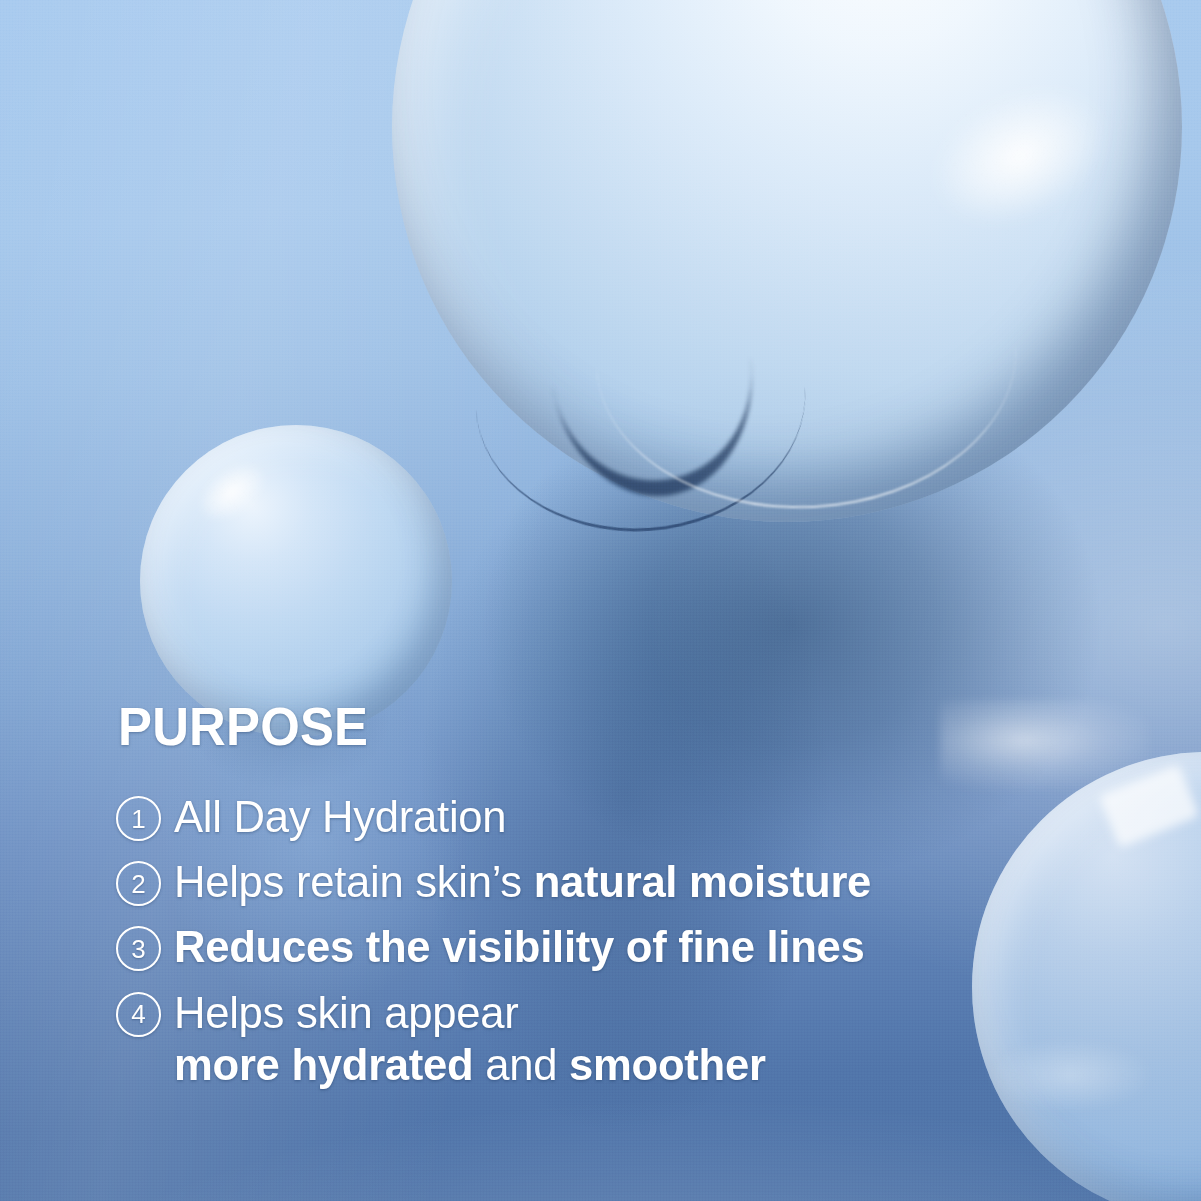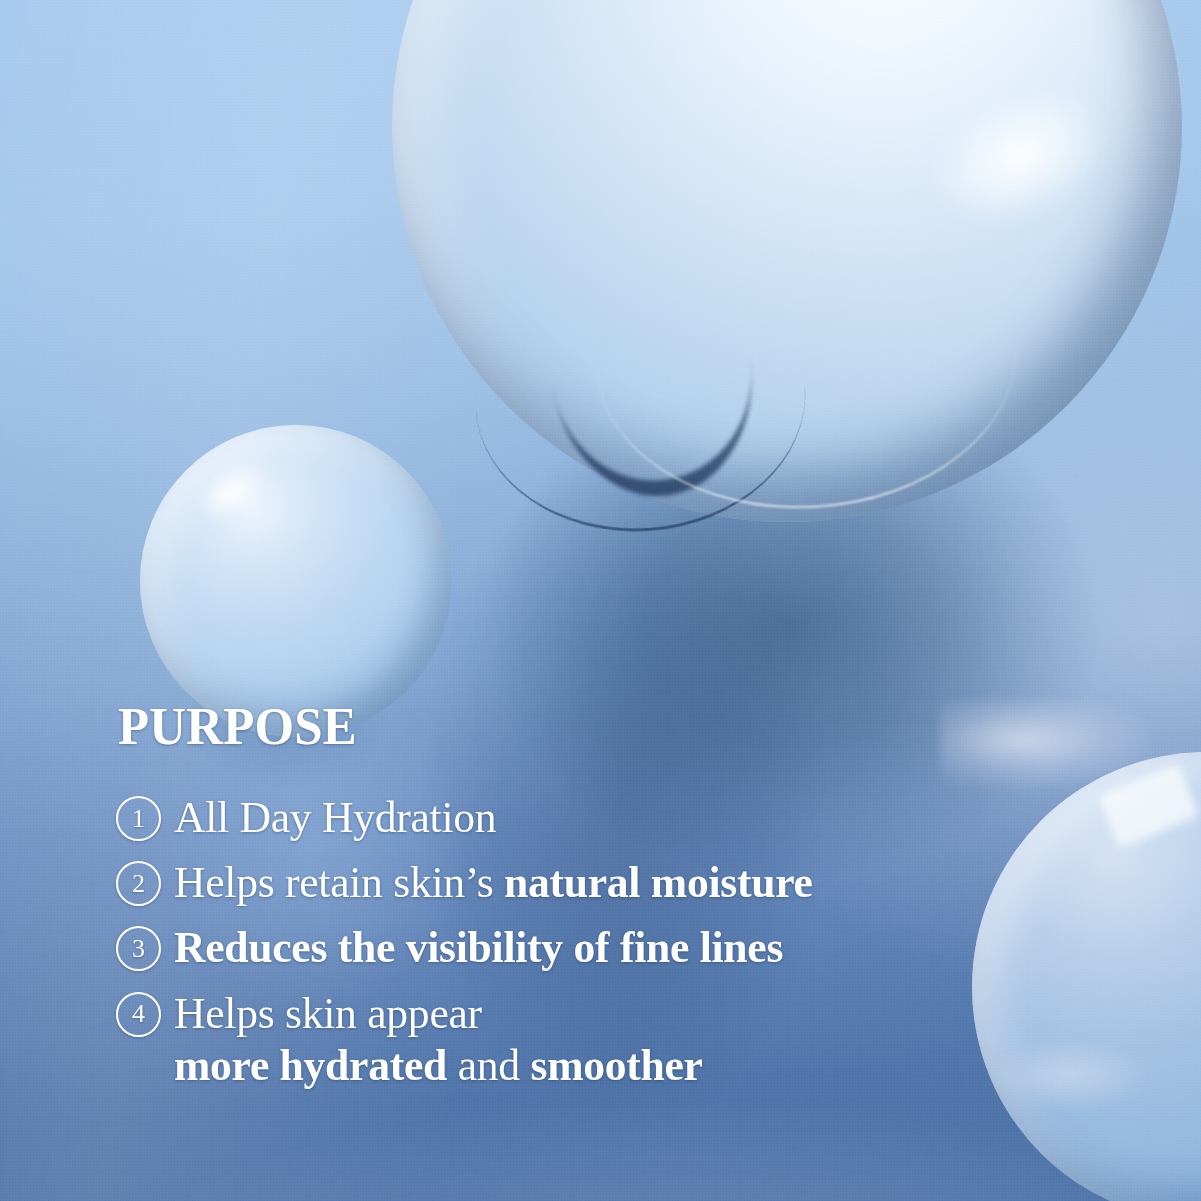--- a/index.html
+++ b/index.html
@@ -5,21 +5,21 @@
   html, body {
     margin: 0;
     padding: 0;
     background: #ffffff;
   }
   #stage {
     position: relative;
     width: 1201px;
     height: 1201px;
     overflow: hidden;
-    font-family: Liberation Serif, serif;
+    font-family: Liberation Sans, sans-serif;
     background: #a9cbef;
   }
 
   
   .bg-layer {
     position: absolute;
     inset: 0;
     pointer-events: none;
   }
 

